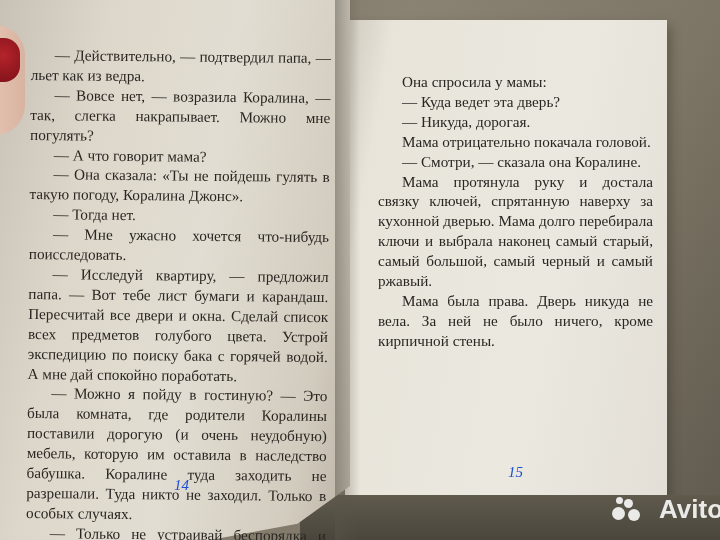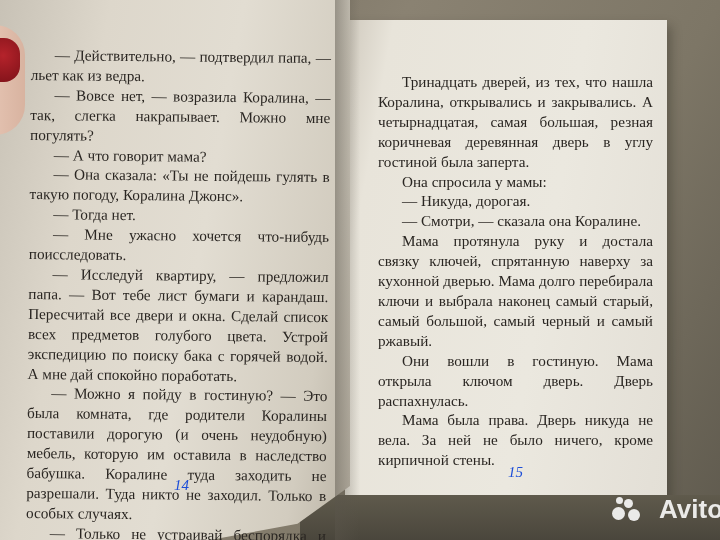--- a/index.html
+++ b/index.html
@@ -76,26 +76,26 @@
     <p class="para indent">— Тогда нет.</p>
     <p class="para indent">— Мне ужасно хочется что-нибудь поисследовать.</p>
     <p class="para indent">— Исследуй квартиру, — предложил папа. — Вот тебе лист бумаги и карандаш. Пересчитай все двери и окна. Сделай список всех предметов голубого цвета. Устрой экспедицию по поиску бака с горячей водой. А мне дай спокойно поработать.</p>
     <p class="para indent">— Можно я пойду в гостиную? — Это была комната, где родители Коралины поставили дорогую (и очень неудобную) мебель, которую им оставила в наследство бабушка. Коралине туда заходить не разрешали. Туда никто не заходил. Только в особых случаях.</p>
     <p class="para indent">— Только не устраивай беспорядка и ничего не трогай.</p>
 
   </div>
   <div class="page-num pn-left">14</div>
 
   <div class="text-block right-text">
-    <p class="para indent">Тринадцать дверей, из тех, что нашла Коралина, открывались и закрывались. А четырнадцатая, самая большая, резная коричневая деревянная дверь в углу гостиной была заперта.</p>
     <p class="para indent">Она спросила у мамы:</p>
+    <p class="para indent">— Куда ведет эта дверь?</p>
     <p class="para indent">— Никуда, дорогая.</p>
+    <p class="para indent">Мама отрицательно покачала головой.</p>
     <p class="para indent">— Смотри, — сказала она Коралине.</p>
     <p class="para indent">Мама протянула руку и достала связку ключей, спрятанную наверху за кухонной дверью. Мама долго перебирала ключи и выбрала наконец самый старый, самый большой, самый черный и самый ржавый.</p>
-    <p class="para indent">Они вошли в гостиную. Мама открыла ключом дверь. Дверь распахнулась.</p>
     <p class="para indent">Мама была права. Дверь никуда не вела. За ней не было ничего, кроме кирпичной стены.</p>
 
   </div>
   <div class="page-num pn-right">15</div>
 
   <div class="watermark">
     <div class="dots">
       <span class="dot" style="left:0;top:10px;width:13px;height:13px;"></span>
       <span class="dot" style="left:12px;top:2px;width:9px;height:9px;"></span>
       <span class="dot" style="left:16px;top:12px;width:12px;height:12px;"></span>

